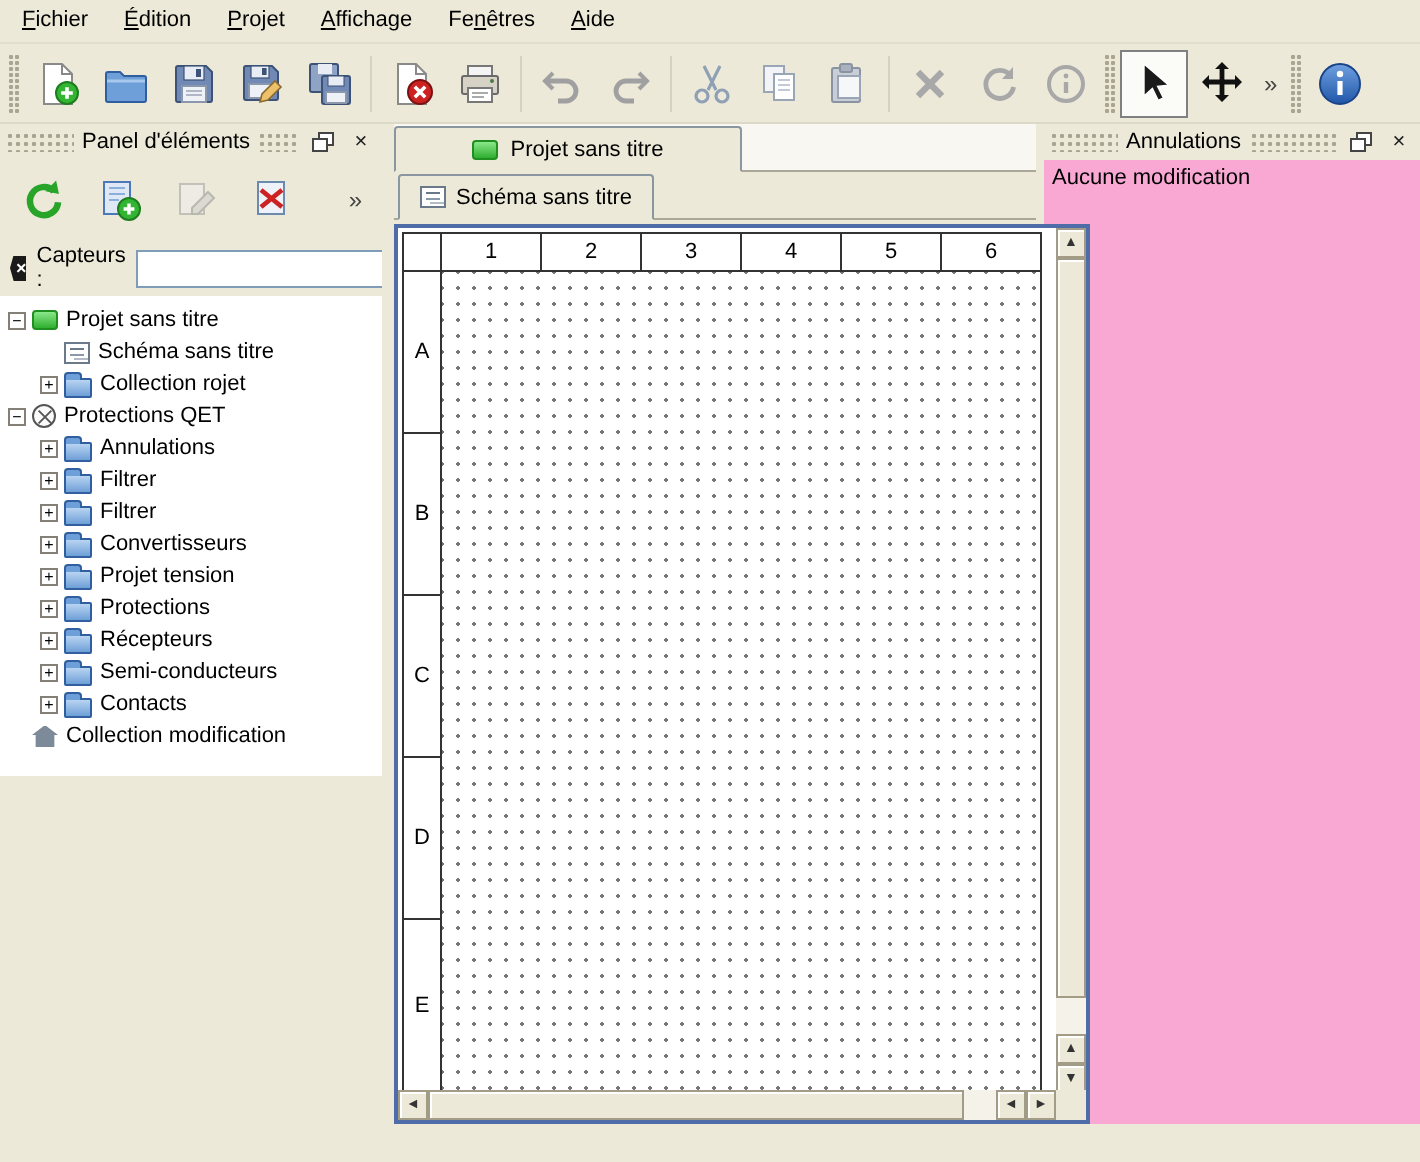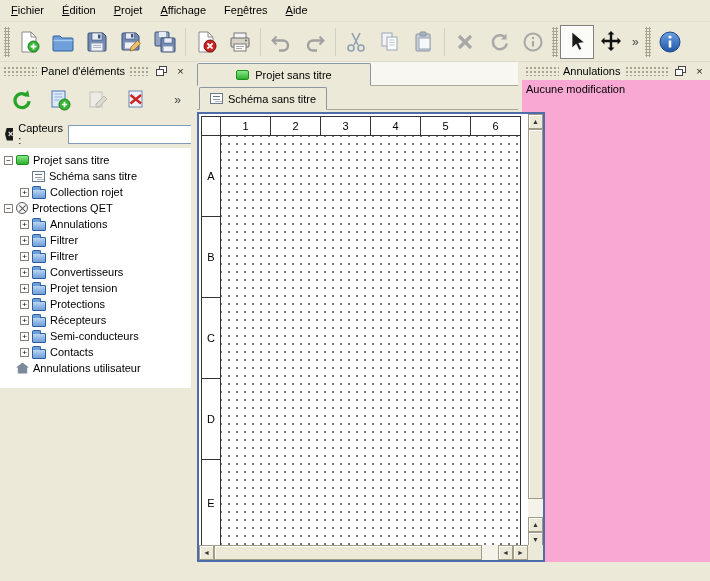--- a/index.html
+++ b/index.html
@@ -402,21 +402,21 @@
             <span class="tree-label">Semi-conducteurs</span>
           </div>
           <div class="tree-row d1">
             <span class="expander">+</span>
             <span class="ti ti-folder"></span>
             <span class="tree-label">Contacts</span>
           </div>
           <div class="tree-row d0">
             <span class="expander none"></span>
             <span class="ti ti-home"></span>
-            <span class="tree-label">Annulations utilisateur</span>
+            <span class="tree-label">Collection modification</span>
           </div>
         </div>
       <div id="left-filler"></div>
     </div>
 
     <div class="splitter" id="splitter-left"></div>
 
     <div id="center">
       <div id="project-tabbar">
         <div class="tab" id="project-tab">

